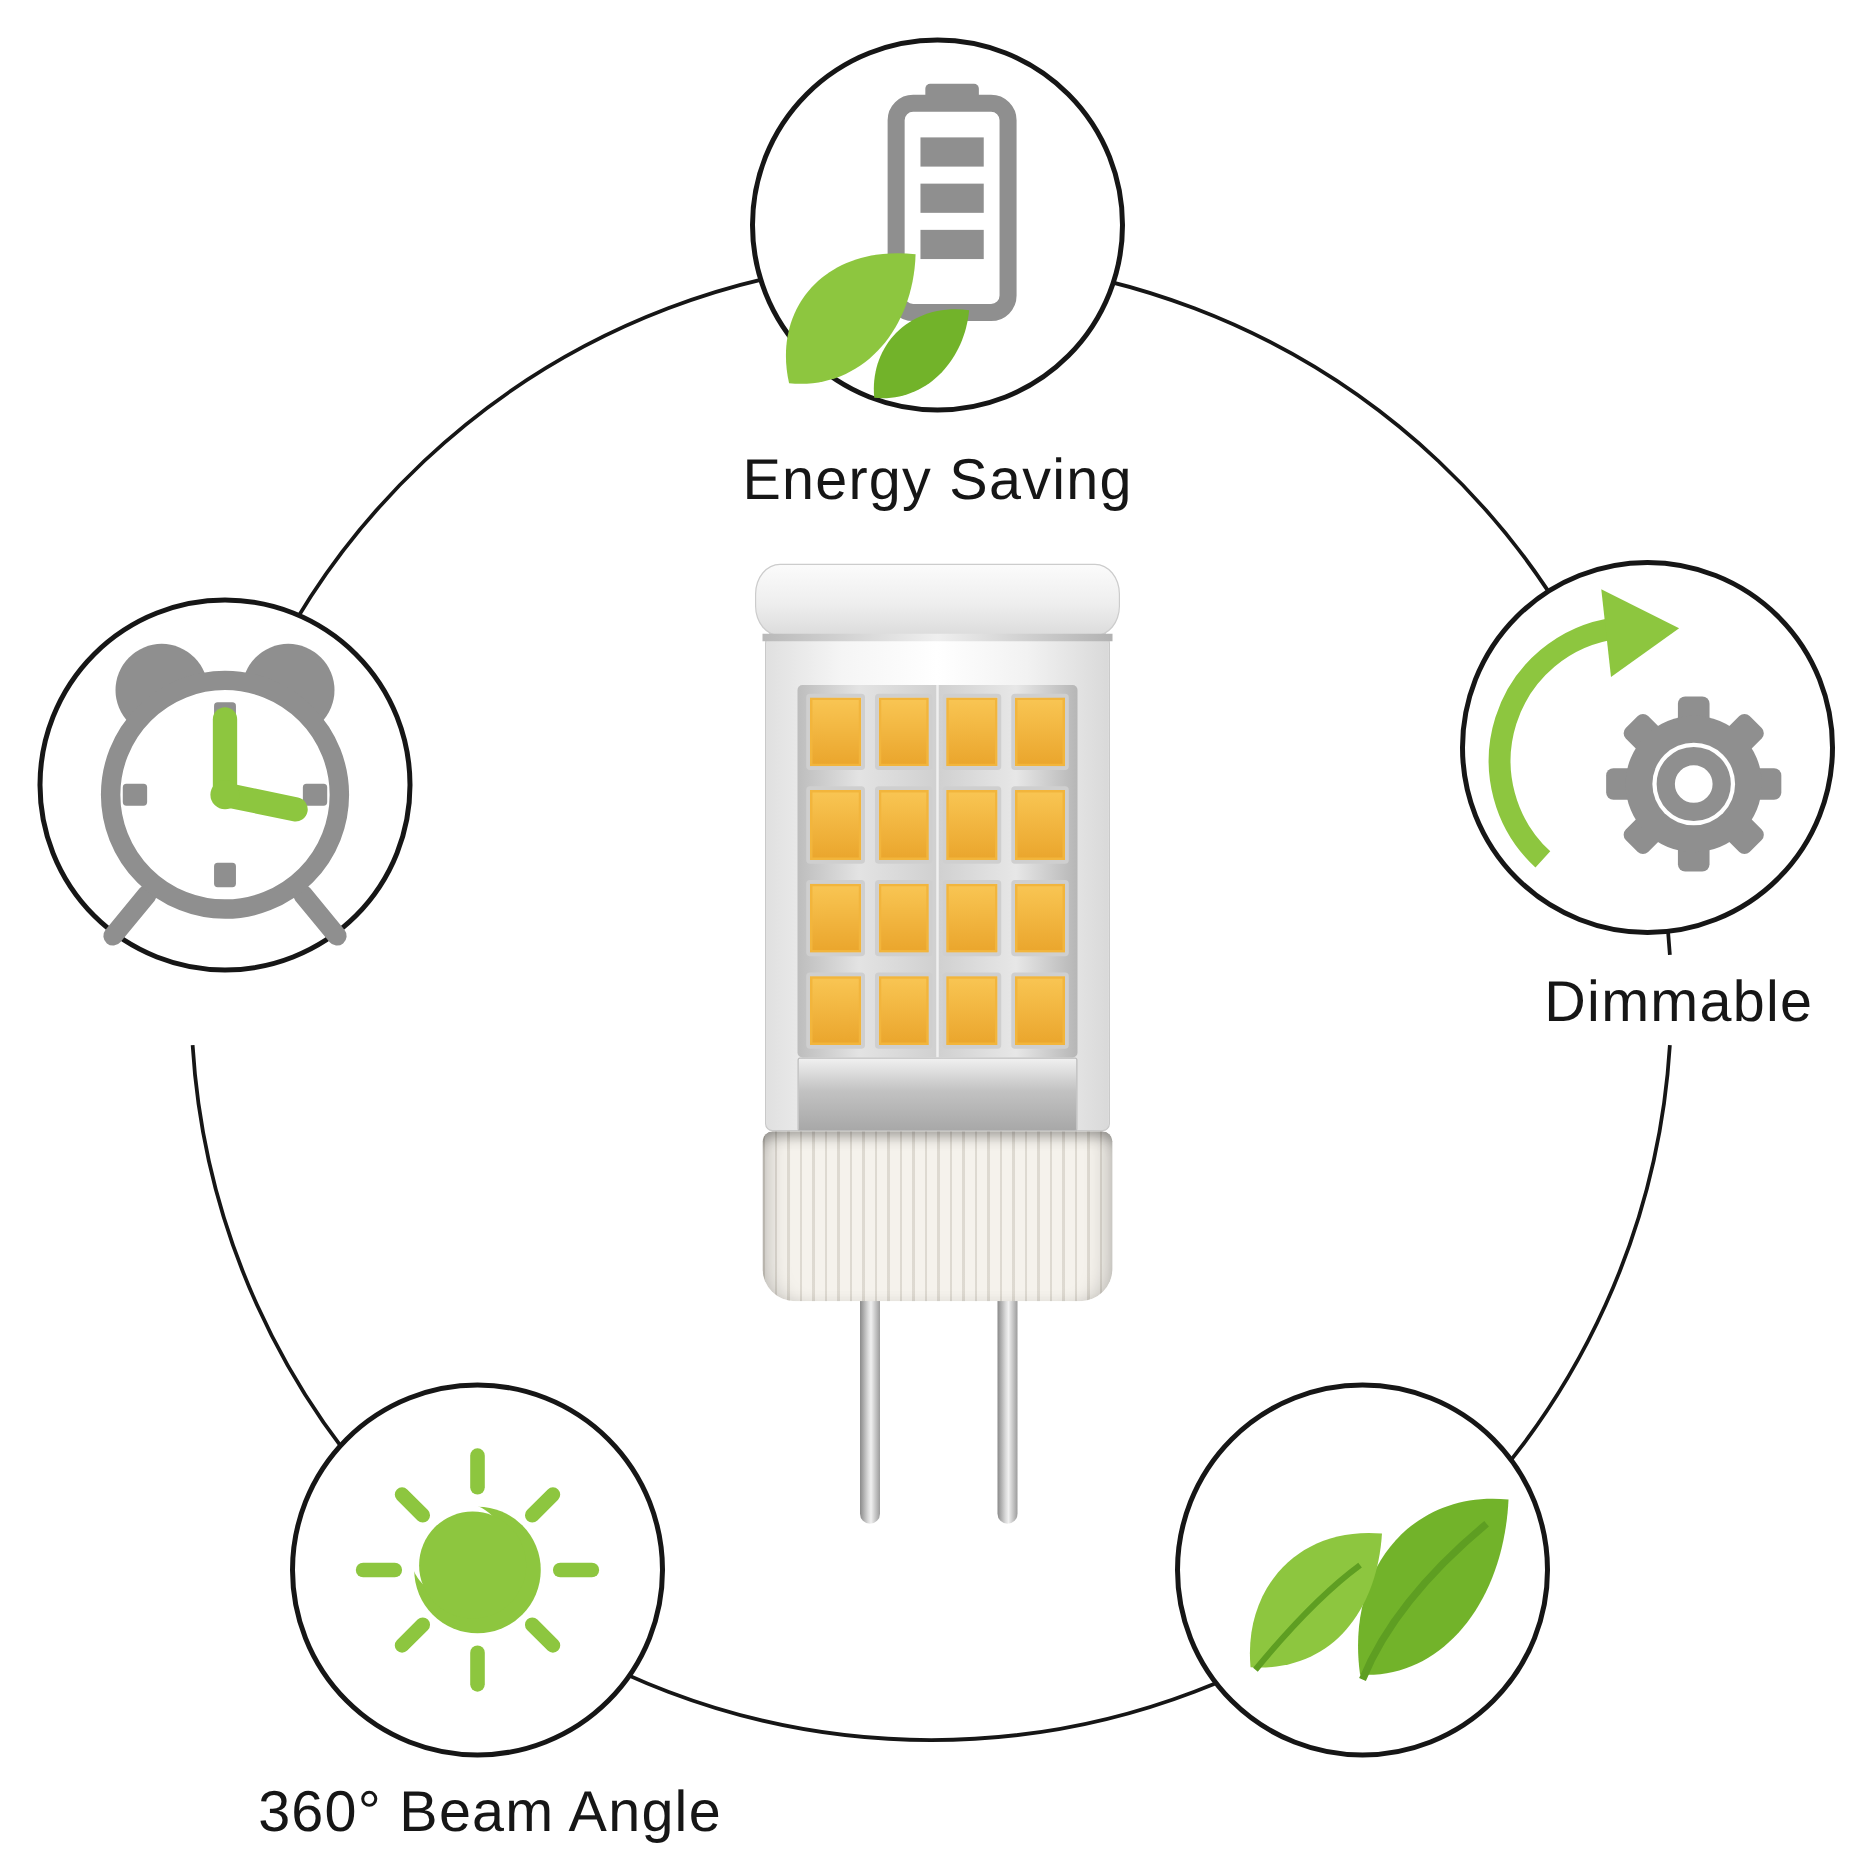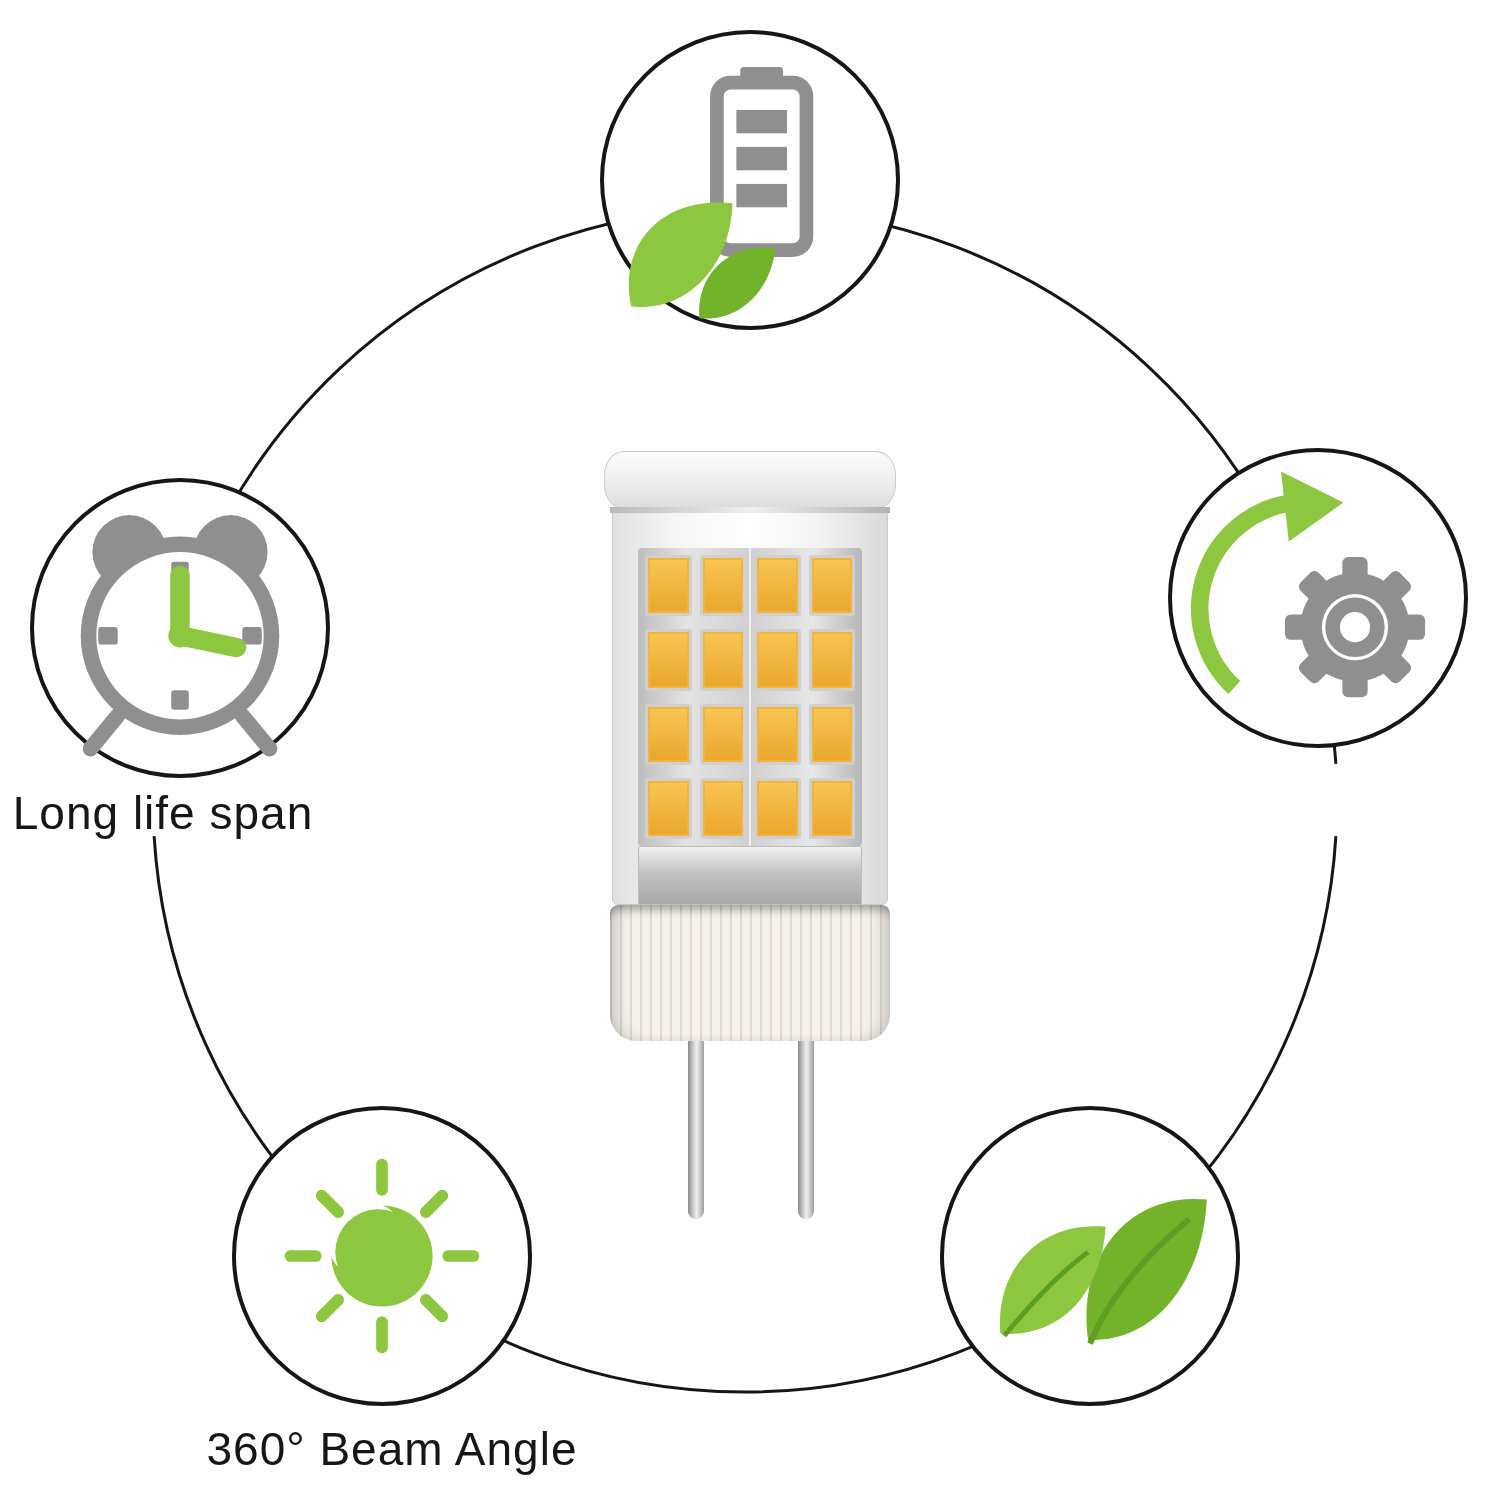--- a/index.html
+++ b/index.html
@@ -112,58 +112,59 @@
     <svg viewBox="0 0 300 300">
       <rect x="140" y="34" width="44" height="18" rx="4" style="fill:var(--gray)"></rect>
       <rect x="116" y="50" width="92" height="172" rx="14" fill="#fff" style="stroke:var(--gray)" stroke-width="14"></rect>
       <rect x="136" y="78" width="52" height="24" style="fill:var(--gray)"></rect>
       <rect x="136" y="116" width="52" height="24" style="fill:var(--gray)"></rect>
       <rect x="136" y="154" width="52" height="24" style="fill:var(--gray)"></rect>
       <path d="M28,280 C14,218 58,166 132,174 C130,238 86,286 28,280 Z" style="fill:var(--green)"></path>
       <path d="M98,292 C94,250 126,214 176,220 C172,262 140,296 98,292 Z" style="fill:var(--green_dark)"></path>
     </svg>
   </div>
+  <div class="feature-label l-energy">Energy Saving</div>
 
   <div class="feature-circle c-life">
     <svg viewBox="0 0 300 300">
       <circle cx="98" cy="72" r="38" style="fill:var(--gray)"></circle>
       <circle cx="202" cy="72" r="38" style="fill:var(--gray)"></circle>
       <line x1="86" y1="240" x2="58" y2="274" style="stroke:var(--gray)" stroke-width="16" stroke-linecap="round"></line>
       <line x1="214" y1="240" x2="242" y2="274" style="stroke:var(--gray)" stroke-width="16" stroke-linecap="round"></line>
       <circle cx="150" cy="158" r="94" fill="#fff" style="stroke:var(--gray)" stroke-width="16"></circle>
       <rect x="141" y="82" width="18" height="20" rx="3" style="fill:var(--gray)"></rect>
       <rect x="66" y="149" width="20" height="18" rx="3" style="fill:var(--gray)"></rect>
       <rect x="141" y="214" width="18" height="20" rx="3" style="fill:var(--gray)"></rect>
       <rect x="214" y="149" width="20" height="18" rx="3" style="fill:var(--gray)"></rect>
       <line x1="150" y1="158" x2="150" y2="96" style="stroke:var(--green)" stroke-width="20" stroke-linecap="round"></line>
       <line x1="150" y1="158" x2="208" y2="170" style="stroke:var(--green)" stroke-width="20" stroke-linecap="round"></line>
       <circle cx="150" cy="158" r="12" style="fill:var(--green)"></circle>
     </svg>
   </div>
-  <div class="feature-label l-life">Long life span</div>
 
   <div class="feature-circle c-dim">
     <svg viewBox="0 0 300 300">
       <g transform="translate(188,180)">
         <rect x="-13" y="-72" width="26" height="30" rx="6" style="fill:var(--gray)" transform="rotate(0)"></rect>
         <rect x="-13" y="-72" width="26" height="30" rx="6" style="fill:var(--gray)" transform="rotate(45)"></rect>
         <rect x="-13" y="-72" width="26" height="30" rx="6" style="fill:var(--gray)" transform="rotate(90)"></rect>
         <rect x="-13" y="-72" width="26" height="30" rx="6" style="fill:var(--gray)" transform="rotate(135)"></rect>
         <rect x="-13" y="-72" width="26" height="30" rx="6" style="fill:var(--gray)" transform="rotate(180)"></rect>
         <rect x="-13" y="-72" width="26" height="30" rx="6" style="fill:var(--gray)" transform="rotate(225)"></rect>
         <rect x="-13" y="-72" width="26" height="30" rx="6" style="fill:var(--gray)" transform="rotate(270)"></rect>
         <rect x="-13" y="-72" width="26" height="30" rx="6" style="fill:var(--gray)" transform="rotate(315)"></rect>
         <circle r="56" style="fill:var(--gray)"></circle>
         <circle r="34" fill="#fff"></circle>
         <circle r="23" fill="none" style="stroke:var(--gray)" stroke-width="15"></circle>
       </g>
       <path d="M64,242 A110,110 0 0 1 124,52" fill="none" style="stroke:var(--green)" stroke-width="18"></path>
       <polygon points="112,20 176,52 120,92" style="fill:var(--green)"></polygon>
     </svg>
   </div>
+  <div class="feature-label l-dim">Dimmable</div>
 
   <div class="feature-circle c-beam">
     <svg viewBox="0 0 300 300">
       <circle cx="150" cy="150" r="52" style="fill:var(--green)"></circle>
       <circle cx="134" cy="134" r="40" fill="#fff"></circle>
       <circle cx="146" cy="146" r="44" style="fill:var(--green)"></circle>
       <g style="stroke:var(--green)" stroke-width="12" stroke-linecap="round">
         <line x1="218" y1="150" x2="244" y2="150"></line>
         <line x1="195" y1="195" x2="212" y2="212"></line>
         <line x1="150" y1="218" x2="150" y2="244"></line>

